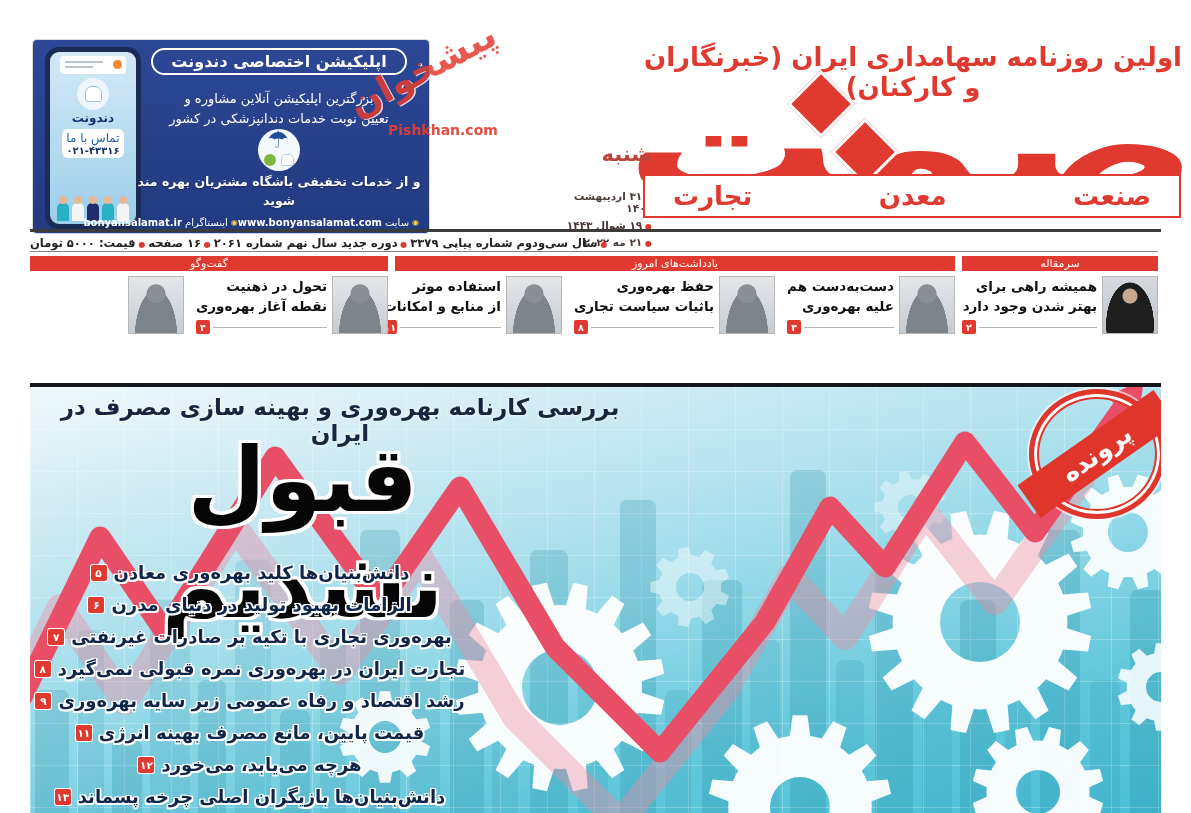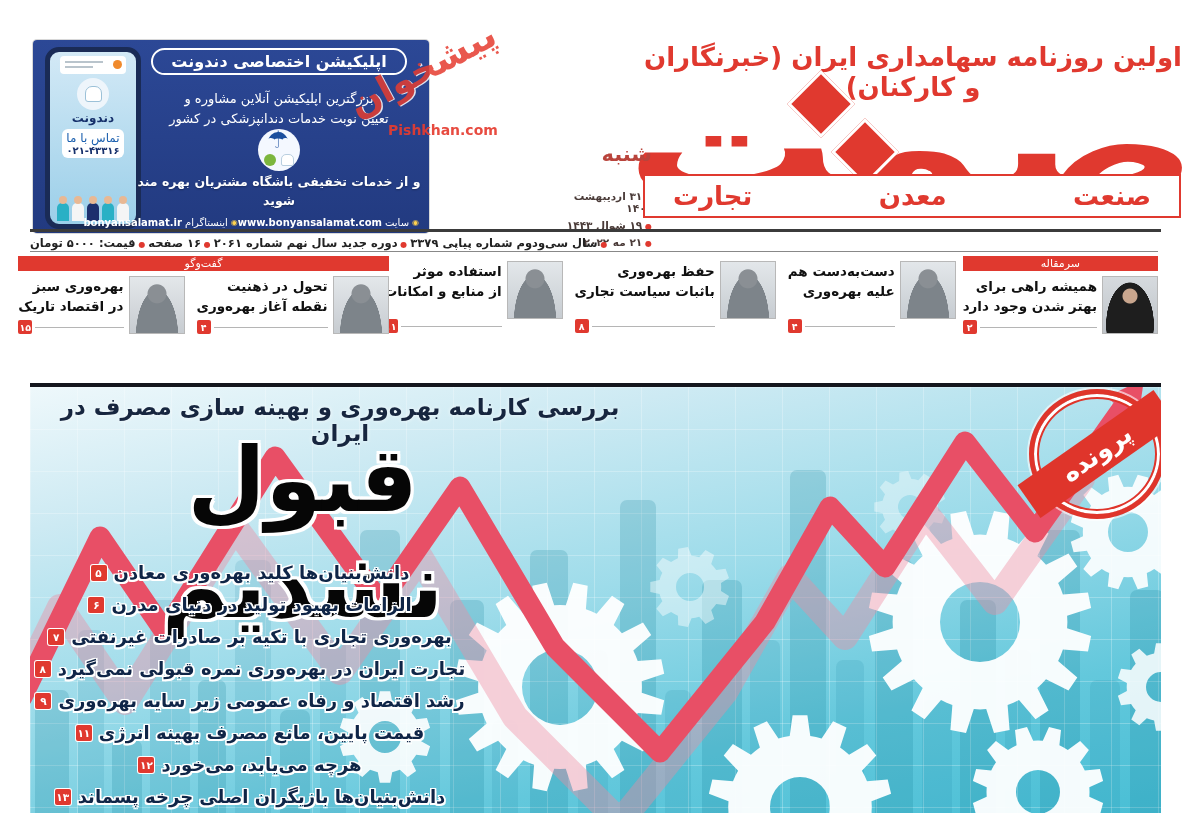--- a/index.html
+++ b/index.html
@@ -209,20 +209,21 @@
             </div>
             <div class="note-foot">
                 <span class="pnum">۲</span>
                 <span class="hairline"></span>
               </div>
           </div>
         </article>
       </div>
     </section>
     <section class="note-group g2">
+      <header class="group-header">یادداشت‌های امروز</header>
       <div class="group-items">
         <article class="note-item">
           <div class="note-photo"></div>
           <div class="note-body">
             <div class="note-title">
               <span class="tl">دست‌به‌دست هم</span>
               <span class="tl">علیه بهره‌وری</span>
             </div>
             <div class="note-foot">
                 <span class="pnum">۴</span>
@@ -269,30 +270,20 @@
               <span class="tl">نقطه آغاز بهره‌وری</span>
             </div>
             <div class="note-foot">
                 <span class="pnum">۴</span>
                 <span class="hairline"></span>
               </div>
           </div>
         </article>
         <article class="note-item">
           <div class="note-photo"></div>
-          <div class="note-body">
-            <div class="note-title">
-              <span class="tl">بهره‌وری سبز</span>
-              <span class="tl">در اقتصاد تاریک</span>
-            </div>
-            <div class="note-foot">
-                <span class="pnum">۱۵</span>
-                <span class="hairline"></span>
-              </div>
-          </div>
         </article>
       </div>
     </section>
   </div>
 
   <div class="hero">
     <svg id="hero-decor" xmlns="http://www.w3.org/2000/svg" viewBox="0 0 1131 473" preserveAspectRatio="none">
         <rect x="5" y="303" width="34" height="170" rx="7" fill="#0e7f98" fill-opacity="0.2"></rect>
         <rect x="48" y="243" width="26" height="230" rx="7" fill="#0e7f98" fill-opacity="0.13"></rect>
         <rect x="82" y="353" width="30" height="120" rx="7" fill="#0e7f98" fill-opacity="0.2"></rect>

